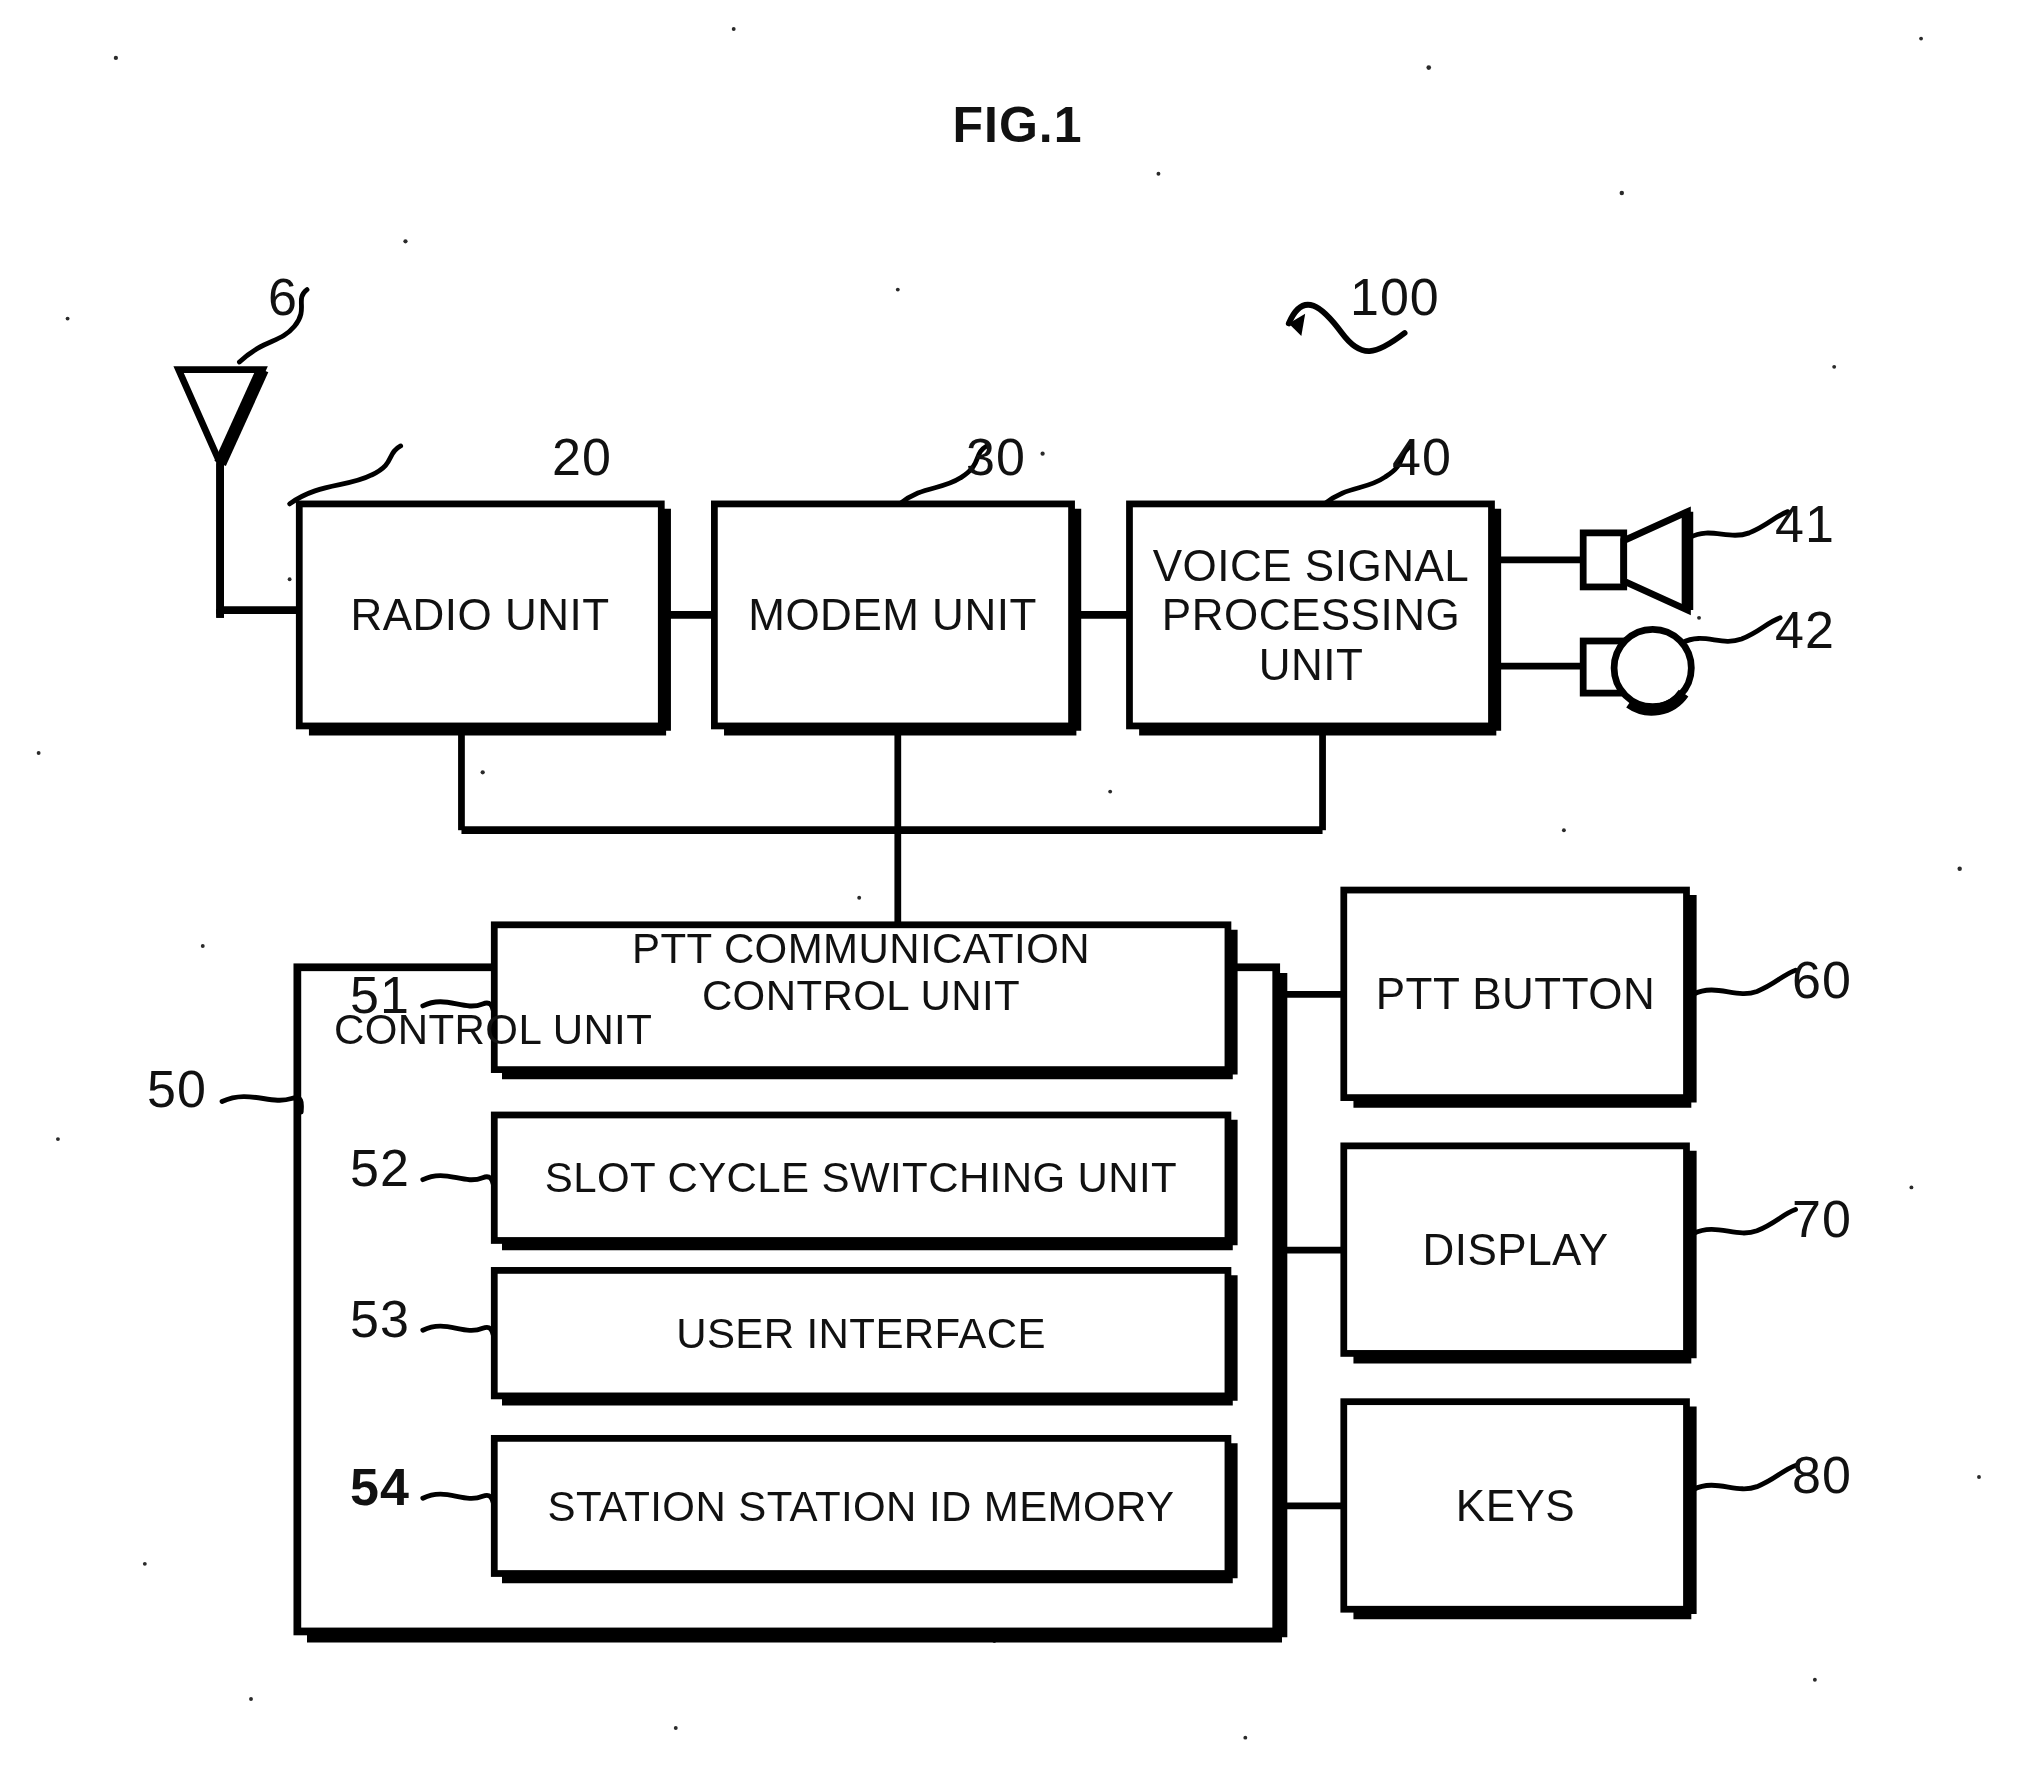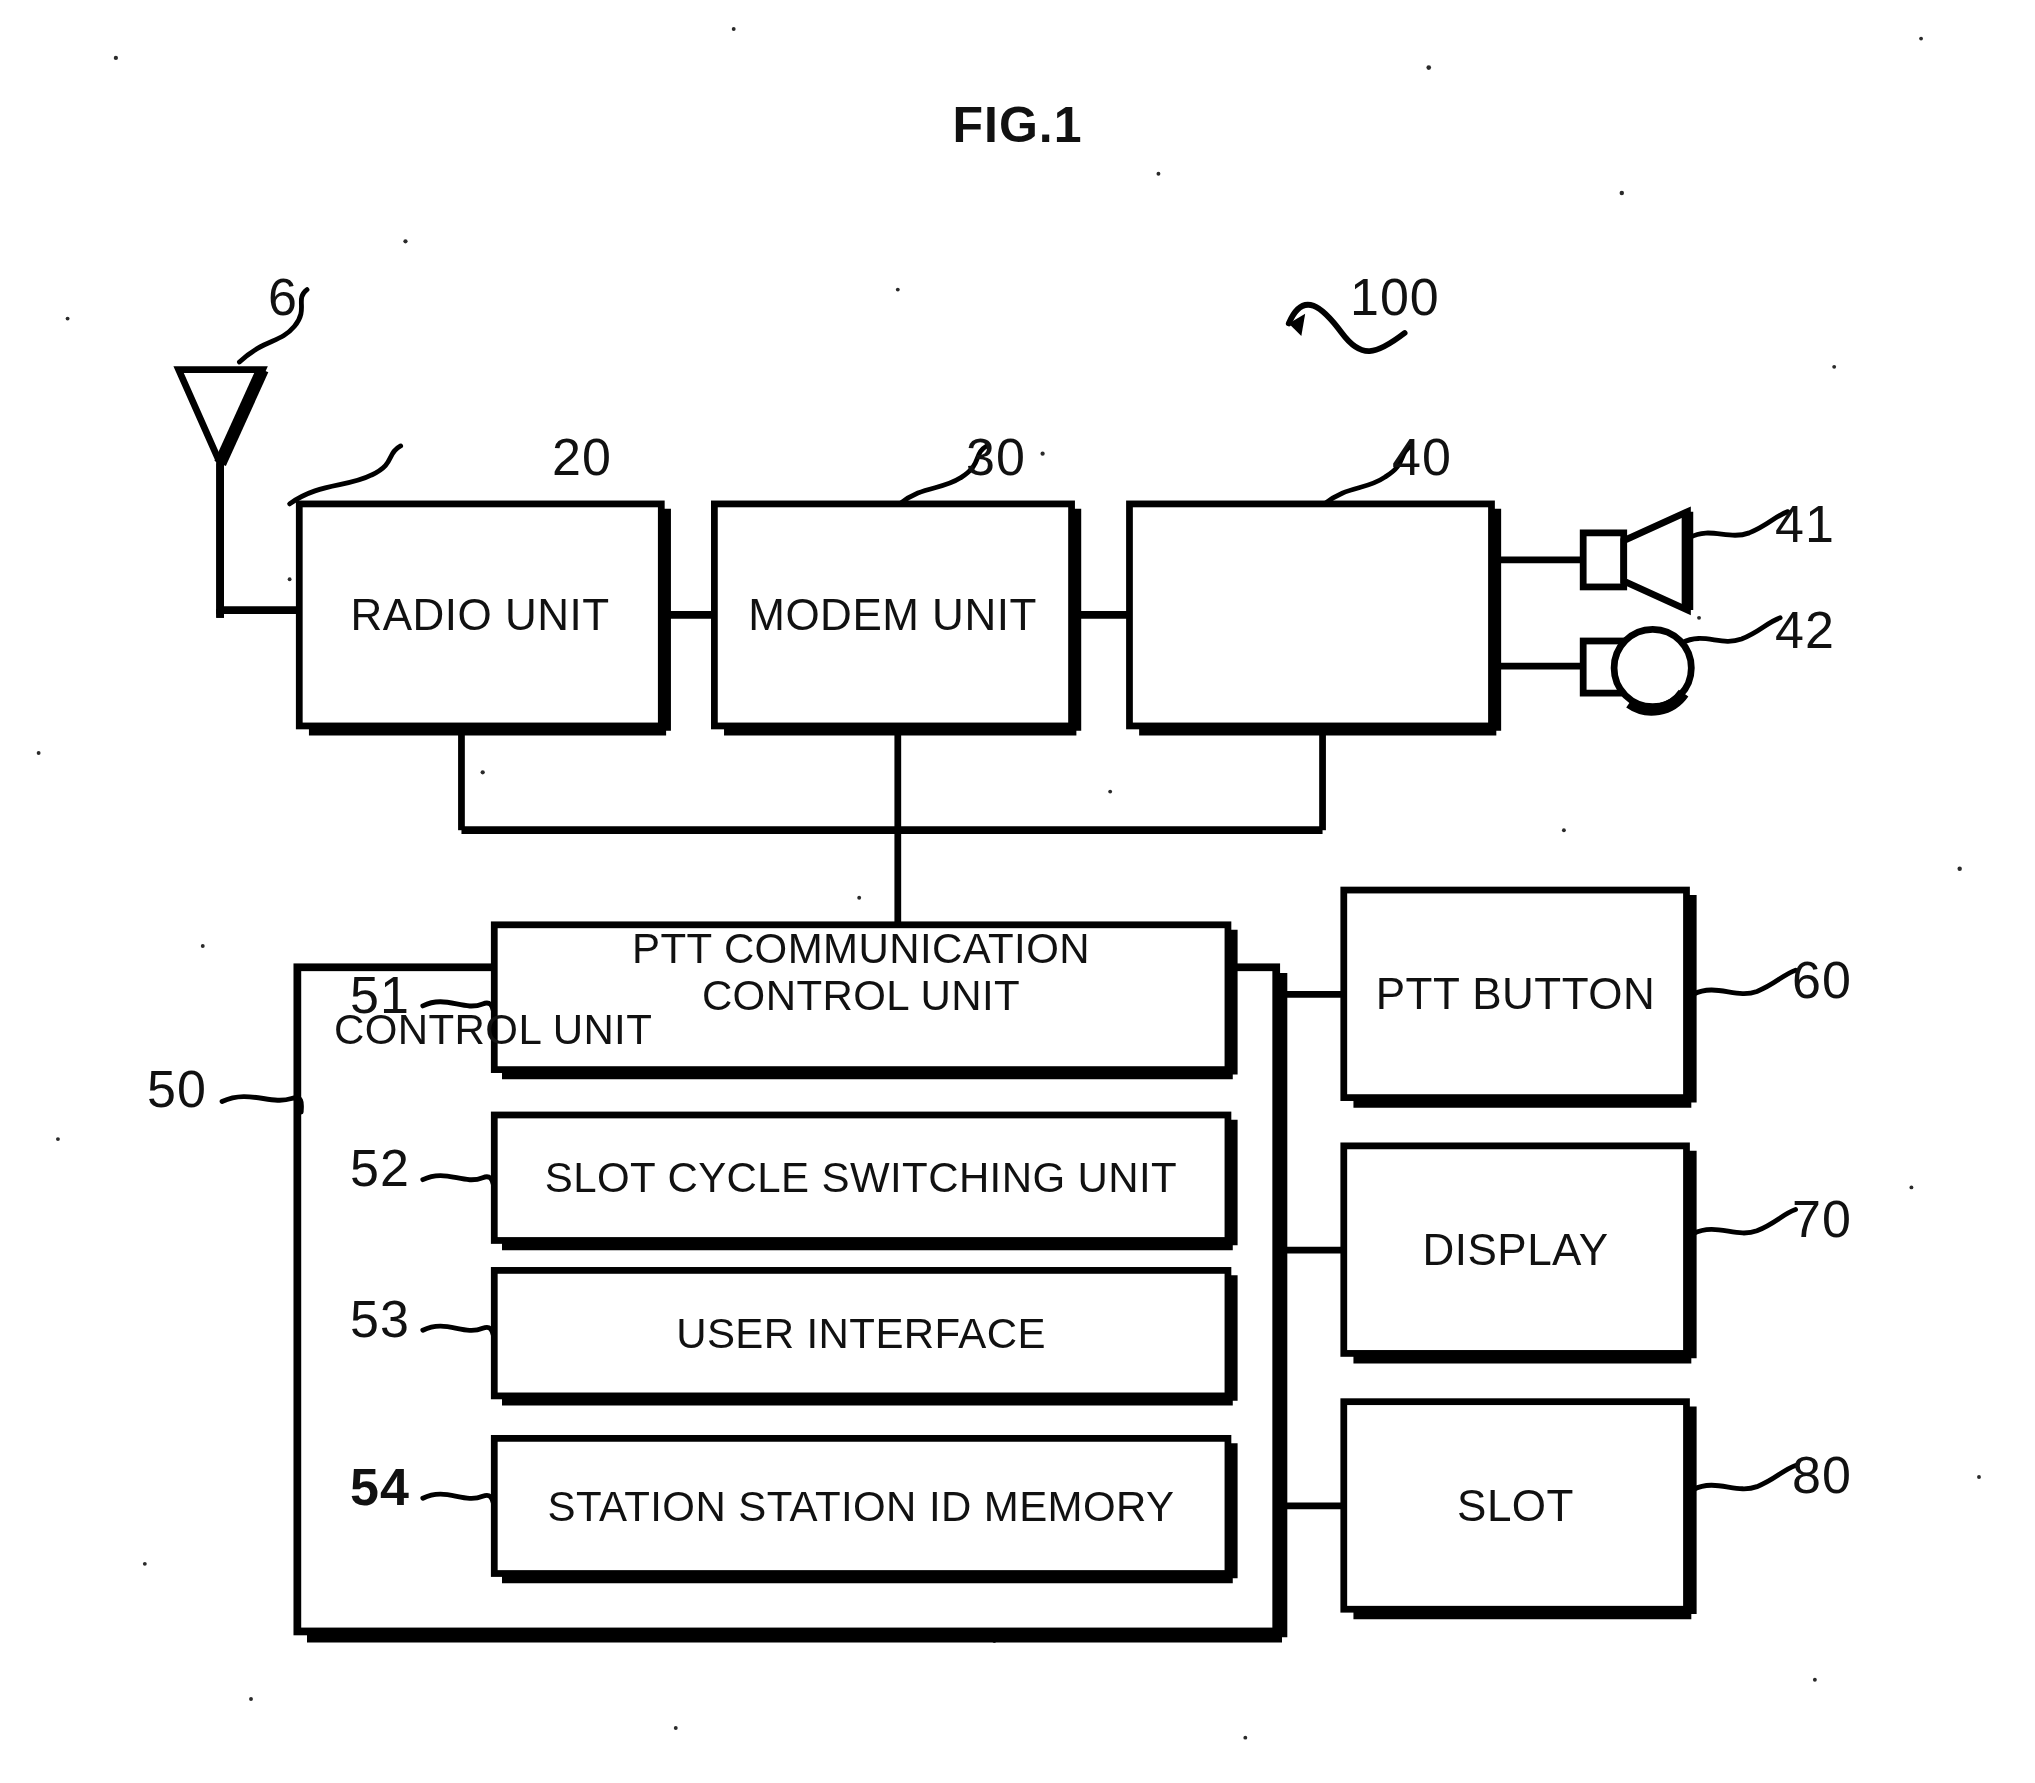--- a/index.html
+++ b/index.html
@@ -265,20 +265,25 @@
   <div class="txt ref-num" style="left:1792px; top:1446px;">80</div>
 
   <div class="txt box-label centerbox" style="left:299px; top:504px; width:362px; height:222px;">
     <span>RADIO UNIT</span>
   </div>
 
   <div class="txt box-label centerbox" style="left:714px; top:504px; width:357px; height:222px;">
     <span>MODEM UNIT</span>
   </div>
 
+  <div class="txt box-label" style="left:1130px; top:504px; width:362px; height:222px; display:flex; flex-direction:column; align-items:center; justify-content:center;">
+    <span>VOICE SIGNAL</span>
+    <span>PROCESSING</span>
+    <span>UNIT</span>
+  </div>
 
   <div class="txt ctl-heading" style="left:334px; top:1006px; width:579px;">CONTROL UNIT</div>
 
   <div class="txt inner-label" style="left:494px; top:925px; width:734px; height:145px; display:flex; flex-direction:column; align-items:center; ">
     <span>PTT COMMUNICATION</span>
     <span>CONTROL UNIT</span>
   </div>
 
   <div class="txt inner-label centerbox" style="left:494px; top:1115px; width:734px; height:126px;">
     <span>SLOT CYCLE SWITCHING UNIT</span>
@@ -294,17 +299,17 @@
 
   <div class="txt box-label centerbox" style="left:1344px; top:890px; width:343px; height:208px;">
     <span>PTT BUTTON</span>
   </div>
 
   <div class="txt box-label centerbox" style="left:1344px; top:1146px; width:343px; height:208px;">
     <span>DISPLAY</span>
   </div>
 
   <div class="txt box-label centerbox" style="left:1344px; top:1402px; width:343px; height:208px;">
-    <span>SLOT</span>
+    <span>KEYS</span>
   </div>
 
 </div>
 
 
 </body></html>

